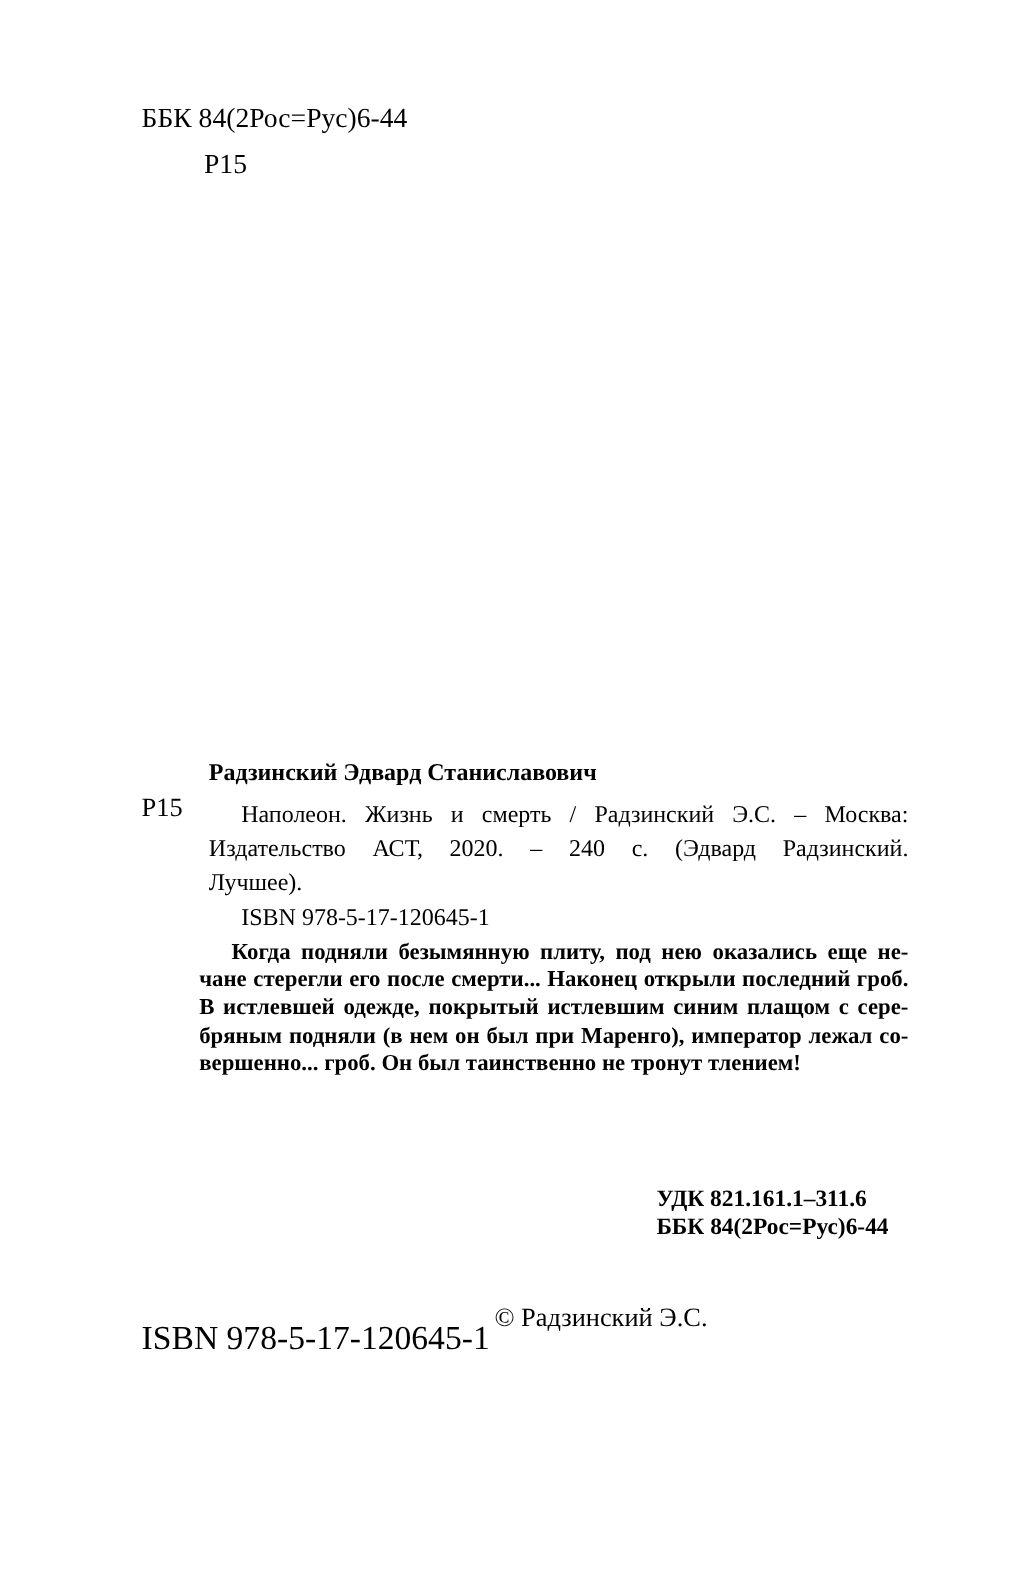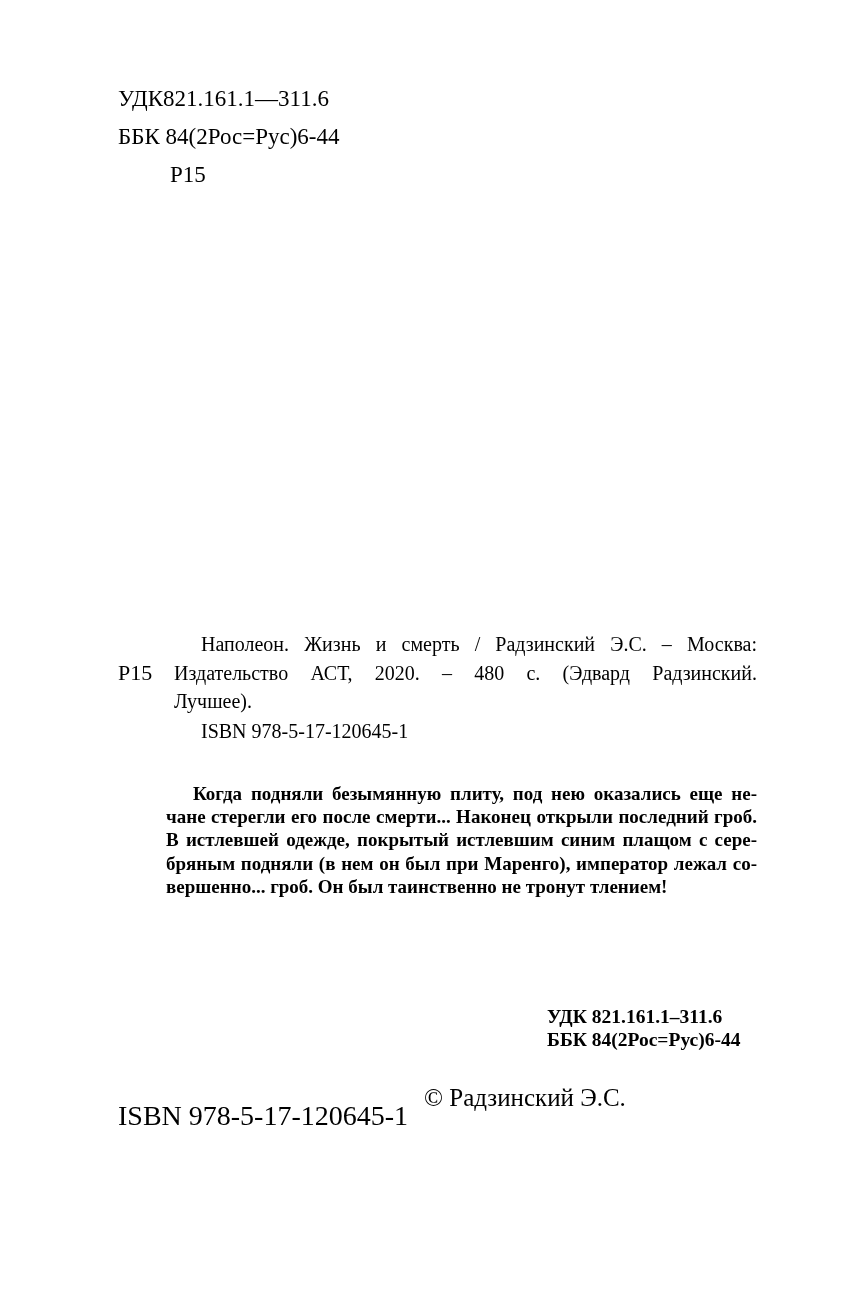--- a/index.html
+++ b/index.html
@@ -23,40 +23,40 @@
   .jline { text-align: justify; text-align-last: justify; }
   .indent { text-indent: 27px; }
   .card-isbn { text-indent: 27px; margin-top: 1px; white-space: nowrap; }
   #margin-code { left: 118px; top: 660px; font-size: 22px; }
 
   
   #annotation { left: 166px; top: 782px; width: 591px; font-size: 19px; line-height: 23.2px; font-weight: bold; }
   .signature { margin-top: 2px; text-align: right; font-style: italic; }
 
   
-  #bottom-codes { left: 547px; top: 988px; font-size: 19.5px; line-height: 23px; font-weight: bold; white-space: nowrap; margin-top: 17px; }
+  #bottom-codes { left: 547px; top: 988px; font-size: 19.5px; line-height: 23px; font-weight: bold; white-space: nowrap; }
 
   
   #footer-isbn { left: 118px; top: 1100px; font-size: 28px; white-space: nowrap; }
-  #footer-copyright { left: 424px; top: 1086px; font-size: 25px; line-height: 24.5px; white-space: nowrap; }
+  #footer-copyright { left: 412px; top: 1086px; font-size: 22px; line-height: 24.5px; white-space: nowrap; }
 </style>
 </head>
 <body>
 
 <div class="abs" id="top-codes">
-  <div>УДК821.161.1—311.6</div>
   <div>ББК 84(2Рос=Рус)6-44</div>
   <div class="author-code">Р15</div>
 </div>
 
 <div class="abs" id="margin-code">Р15</div>
 
 <div class="abs" id="catalog-card">
+  <div class="card-heading">Радзинский Эдвард Станиславович</div>
   <div class="jline indent">Наполеон. Жизнь и смерть / Радзинский Э.С. – Москва:</div>
-  <div class="jline">Издательство АСТ, 2020. – 480 с. (Эдвард Радзинский.</div>
+  <div class="jline">Издательство АСТ, 2020. – 240 с. (Эдвард Радзинский.</div>
   <div>Лучшее).</div>
   <div class="card-isbn">ISBN 978-5-17-120645-1</div>
 </div>
 
 <div class="abs" id="annotation">
   <div class="jline indent">Когда подняли безымянную плиту, под нею оказались еще не-</div>
   <div class="jline">чане стерегли его после смерти... Наконец открыли последний гроб.</div>
   <div class="jline">В истлевшей одежде, покрытый истлевшим синим плащом с сере-</div>
   <div class="jline">бряным подняли (в нем он был при Маренго), император лежал со-</div>
   <div>вершенно... гроб. Он был таинственно не тронут тлением!</div>

